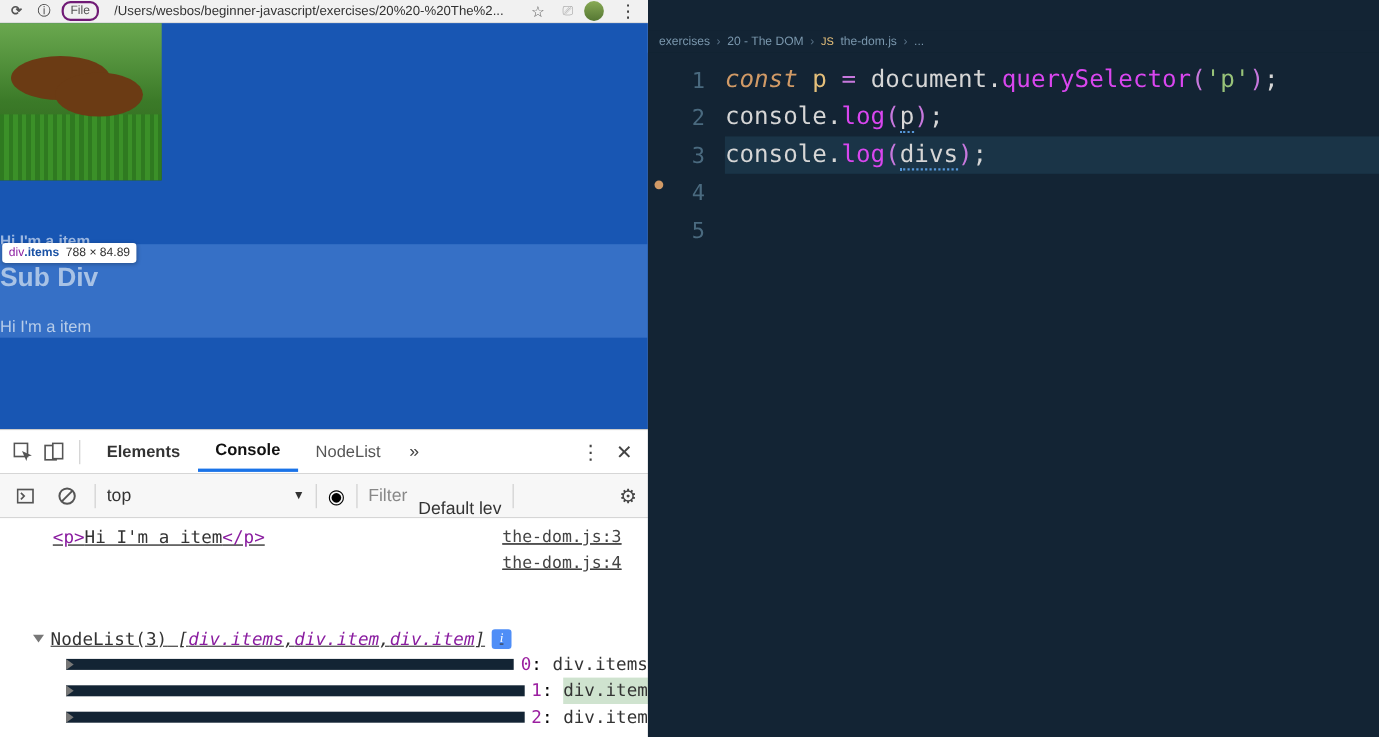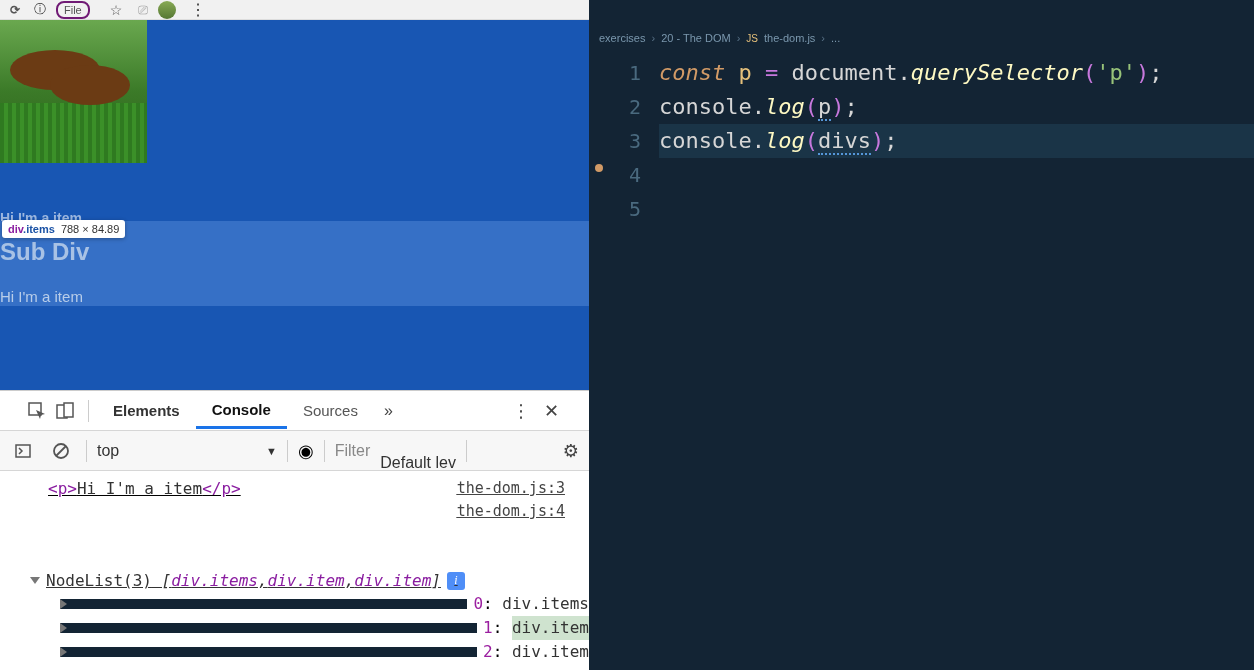--- a/index.html
+++ b/index.html
@@ -26,27 +26,27 @@
 .photo::after { width:80px; height:40px; top:45px; left:50px; }
 .photo .grass { position:absolute; bottom:0; left:0; right:0; height:60px; background:repeating-linear-gradient(90deg,#2f7a20 0 4px,#3b9028 4px 8px);}
 .page-text { position:absolute; left:0; font-size:15px; color:#b8cde9;}
 .t1 { top:190px; font-weight:bold; color:#9cb7e0; font-size:14px;}
 .highlight-band { position:absolute; top:201px; left:0; right:0; height:85px; background:#3670c6; }
 .subdiv { position:absolute; top:218px; left:0; font-size:24px; font-weight:bold; color:#a8c2e5;}
 .t2 { top:268px; }
 
 
 .inspect-tip { position:absolute; top:200px; left:2px; background:#fff; border-radius:3px; padding:3px 6px; font-size:11px; color:#333; box-shadow:0 1px 4px rgba(0,0,0,.3); display:flex; align-items:center; gap:6px; z-index:5;}
-.inspect-tip .tag { color:#8a1da0; font-weight:bold;}
+.inspect-tip .tag { color:#8a1da0; font-weight:normal;}
 .inspect-tip .cls { color:#1a52a5; font-weight:bold;}
 .inspect-tip::after { content:""; position:absolute; bottom:-5px; left:10px; border:5px solid transparent; border-top-color:#fff;}
 
 
 .devtools { flex:1; background:#fff; display:flex; flex-direction:column; border-top:1px solid #ccc;}
-.dt-tabs { height:40px; display:flex; align-items:center; padding:0 24px; gap:0; border-bottom:1px solid #d6d6d6;}
+.dt-tabs { height:40px; display:flex; align-items:center; padding:0 8px; gap:0; border-bottom:1px solid #d6d6d6;}
 .dt-icon { width:26px; height:26px; display:flex; align-items:center; justify-content:center; color:#555; font-size:15px; margin-right:2px;}
 .dt-sep { width:1px; height:22px; background:#ccc; margin:0 8px;}
 .dt-tab { padding:8px 16px; font-size:15px; color:#555; cursor:pointer;}
 .dt-tab.active { color:#111; font-weight:600; border-bottom:3px solid #1a73e8; margin-bottom:-1px; }
 .dt-tab.bold { font-weight:600; color:#333;}
 .dt-overflow { padding:6px 10px; font-size:16px; color:#444;}
 .dt-right { margin-left:auto; display:flex; align-items:center; gap:14px; padding-right:6px;}
 .dt-kebab, .dt-close { font-size:18px; color:#444; }
 
 .dt-toolbar { height:40px; display:flex; align-items:center; gap:10px; padding:0 10px; border-bottom:1px solid #d6d6d6; background:#f7f7f7;}
@@ -85,37 +85,38 @@
 .gutter .ln { height:34px; line-height:34px;}
 .gutter .dot { position:absolute; left:6px; top:116px; width:8px; height:8px; border-radius:50%; background:#d19a66;}
 .code { position:absolute; top:8px; left:70px; right:0;}
 .code .line { height:34px; line-height:34px; white-space:pre;}
 .code .line.hl { background:#1a3447;}
 .kw { color:#d19a66; font-style:italic;}
 .vn { color:#e5c07b;}
 .op { color:#c778dd;}
 .obj { color:#d6d6d6;}
 .dot2 { color:#d6d6d6;}
-.fn { color:#fef9c3;font-style:italic;}
+.fn { color:#d946ef;}
 .pn { color:#c778dd;}
 .str { color:#98c379;}
 .sc { color:#d6d6d6;}
 .sqg { border-bottom:2px dotted #5596d8;}
 svg { display:block; }
 </style>
 </head>
 <body>
 
 <div class="root">
 
   <div class="left">
     <div class="chrome">
       <span class="nav-btn reload">⟳</span>
       <span>ⓘ</span>
       <span class="origin">File</span>
+      <span class="url">/Users/wesbos/beginner-javascript/exercises/20%20-%20The%2...</span>
       <span class="star">☆</span>
       <span style="color:#999">⎚</span>
       <span class="avatar"></span>
       <span class="more">⋮</span>
     </div>
 
     <div class="page">
       <div class="photo">
           <div class="grass"></div>
         </div>
@@ -140,21 +141,21 @@
         </span>
         <span class="dt-icon">
           <svg width="18" height="18" viewBox="0 0 18 18">
               <rect x="1" y="3" width="10" height="13" fill="none" stroke="#555" stroke-width="1.5"></rect>
               <rect x="8" y="1" width="9" height="14" fill="#fff" stroke="#555" stroke-width="1.5"></rect>
             </svg>
         </span>
         <span class="dt-sep"></span>
         <span class="dt-tab bold">Elements</span>
         <span class="dt-tab active">Console</span>
-        <span class="dt-tab">Sources</span>
+        <span class="dt-tab">NodeList</span>
         <span class="dt-overflow">»</span>
         <div class="dt-right">
           <span class="dt-kebab">⋮</span>
           <span class="dt-close">✕</span>
         </div>
       </div>
 
       <div class="dt-toolbar">
         <span class="dt-icon">
           <svg width="16" height="16" viewBox="0 0 16 16">

